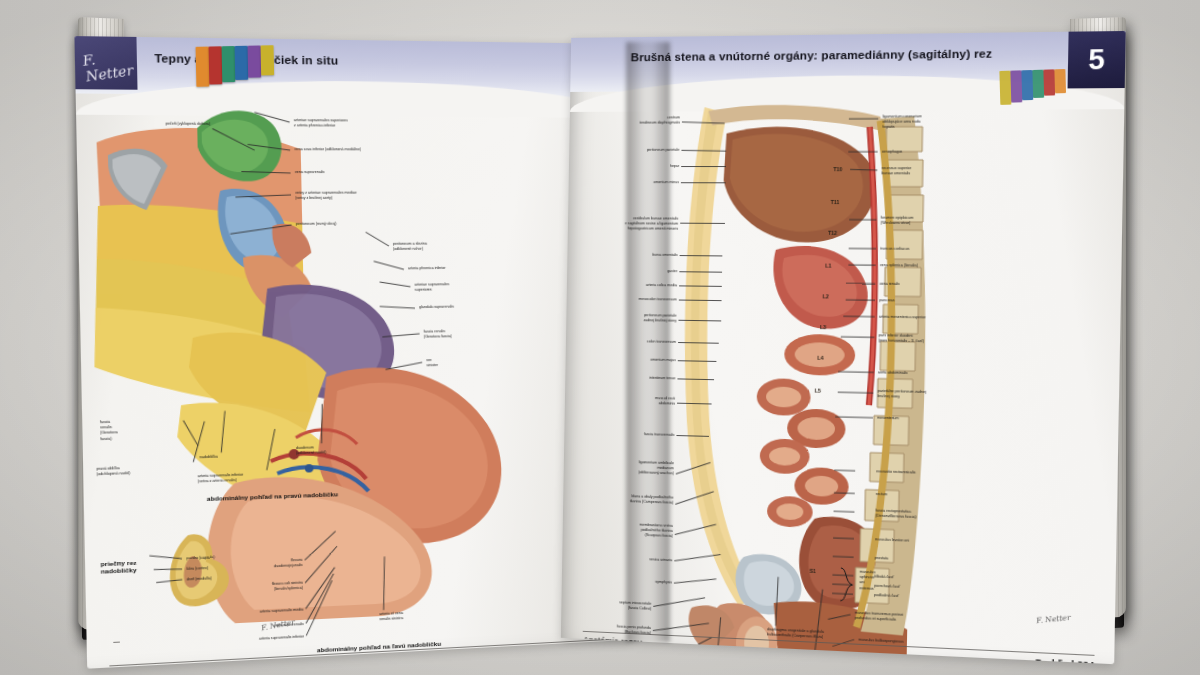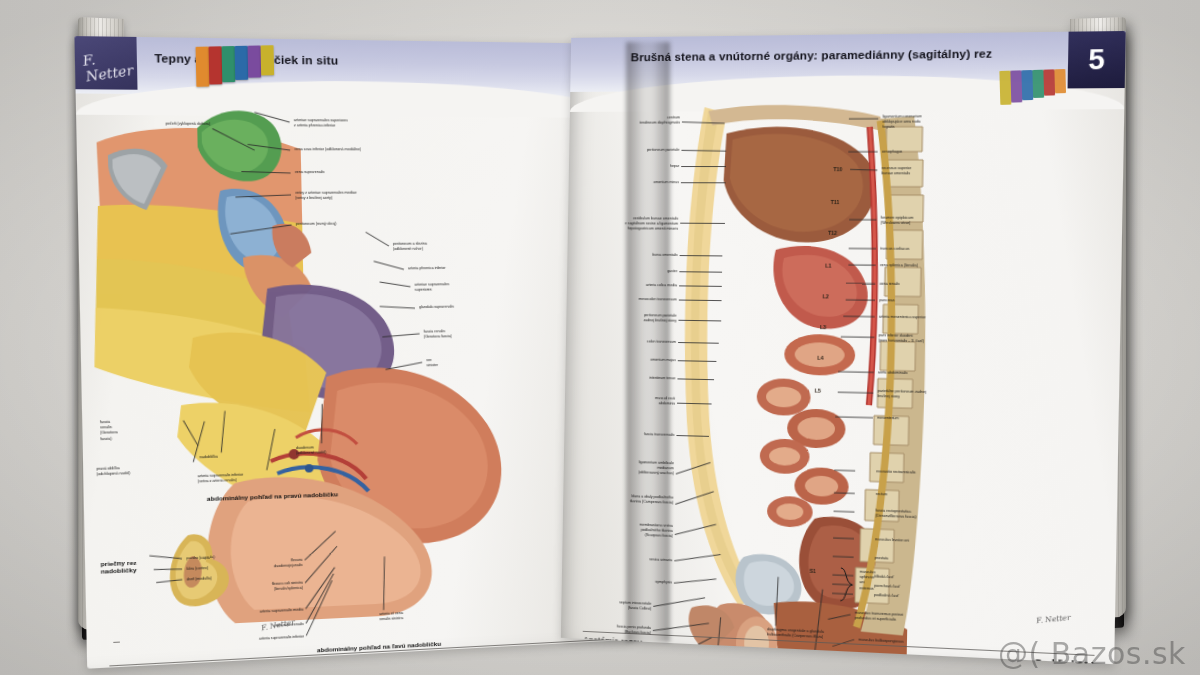--- a/index.html
+++ b/index.html
@@ -496,14 +496,13 @@
     <div class="tabs-right" id="tabs-right">
         <div class="tab-r" style="background: rgb(200, 177, 44); height: 34px;"></div>
         <div class="tab-r" style="background: rgb(122, 75, 158); height: 32px;"></div>
         <div class="tab-r" style="background: rgb(43, 106, 168); height: 30px;"></div>
         <div class="tab-r" style="background: rgb(47, 143, 107); height: 28px;"></div>
         <div class="tab-r" style="background: rgb(181, 52, 47); height: 26px;"></div>
         <div class="tab-r" style="background: rgb(224, 138, 46); height: 24px;"></div>
       </div>
   </div>
 
-  <div class="wm">@( Bazos.sk</div>
 </div>
 
 </body></html>

